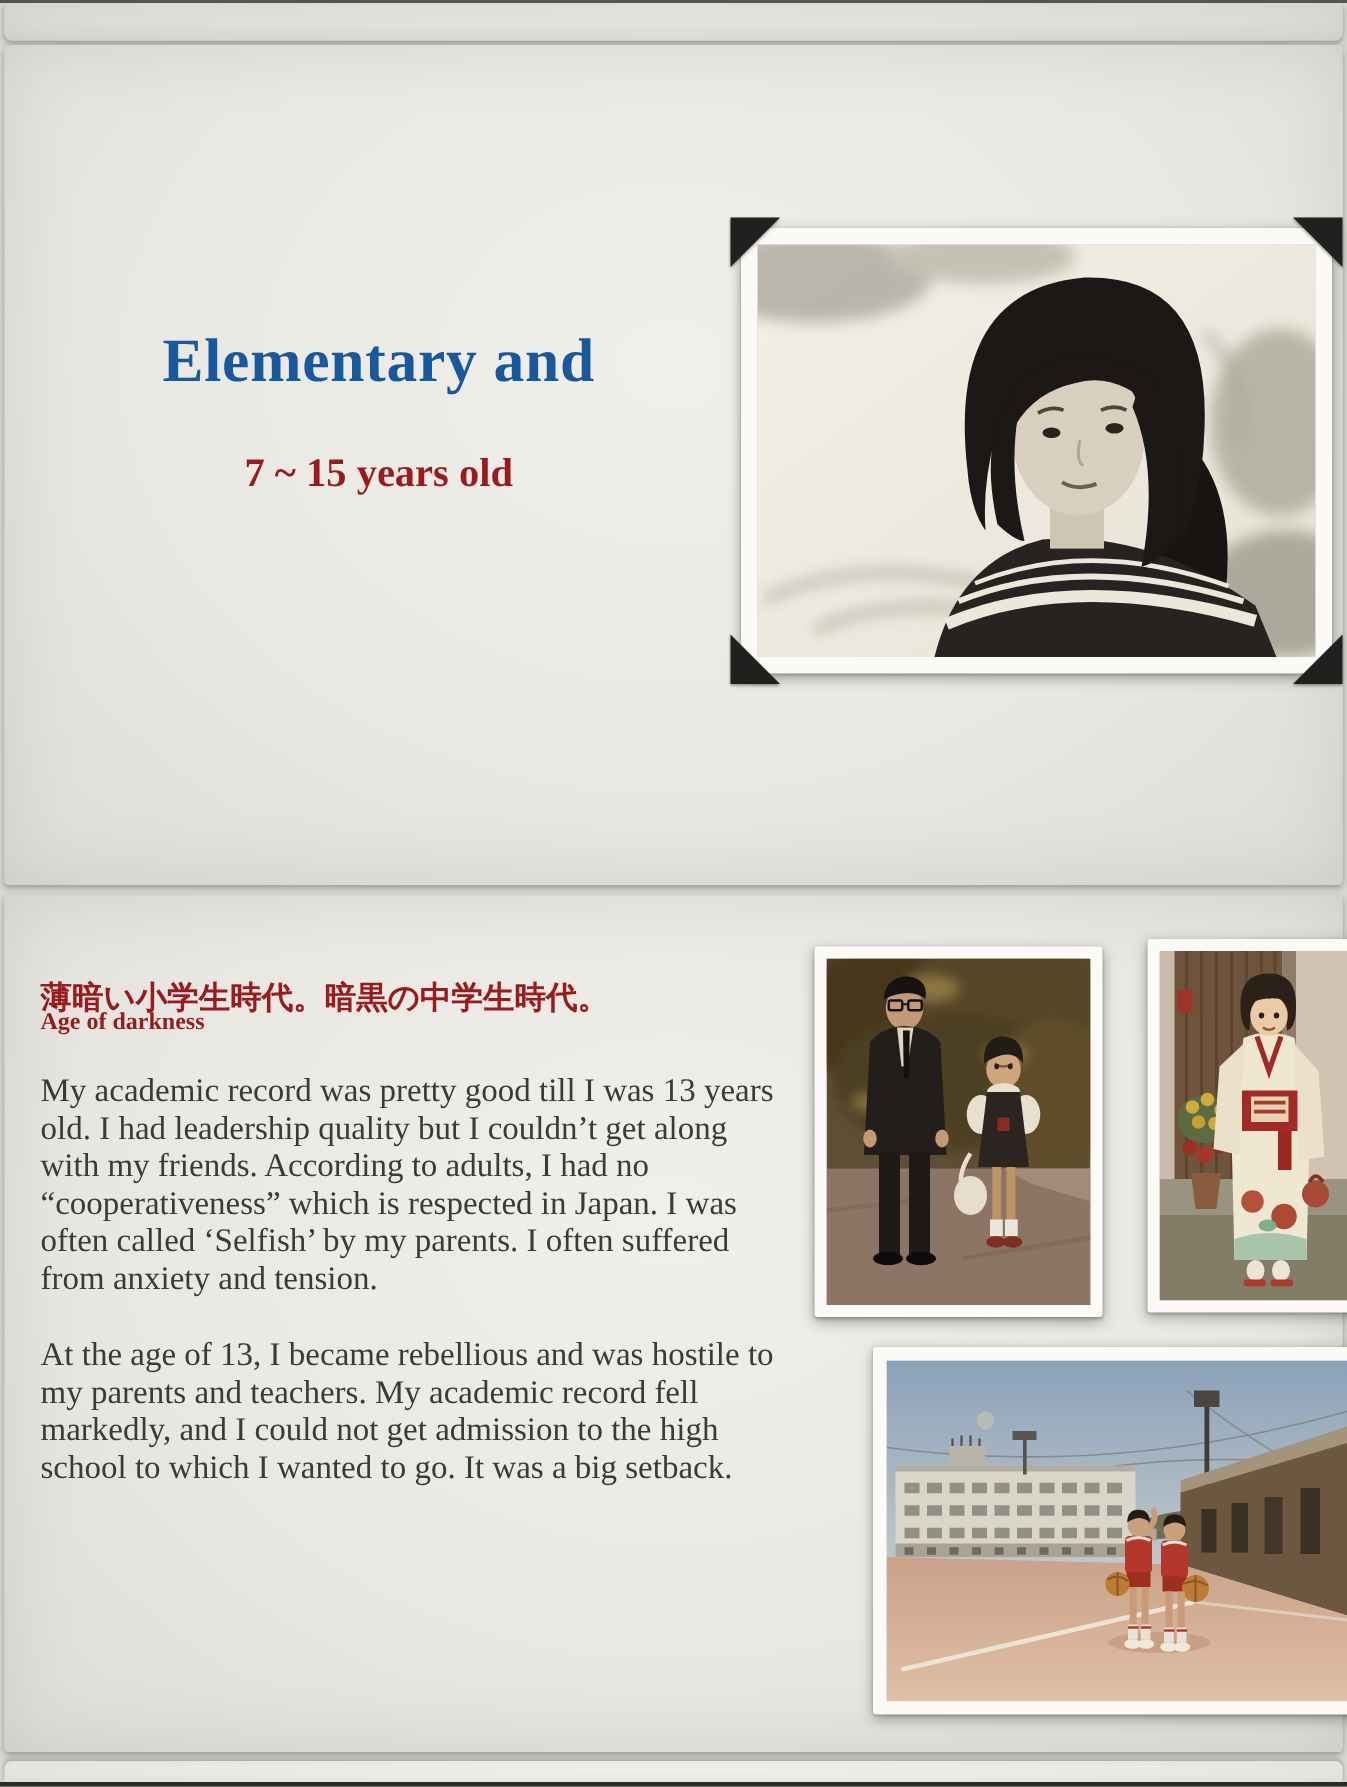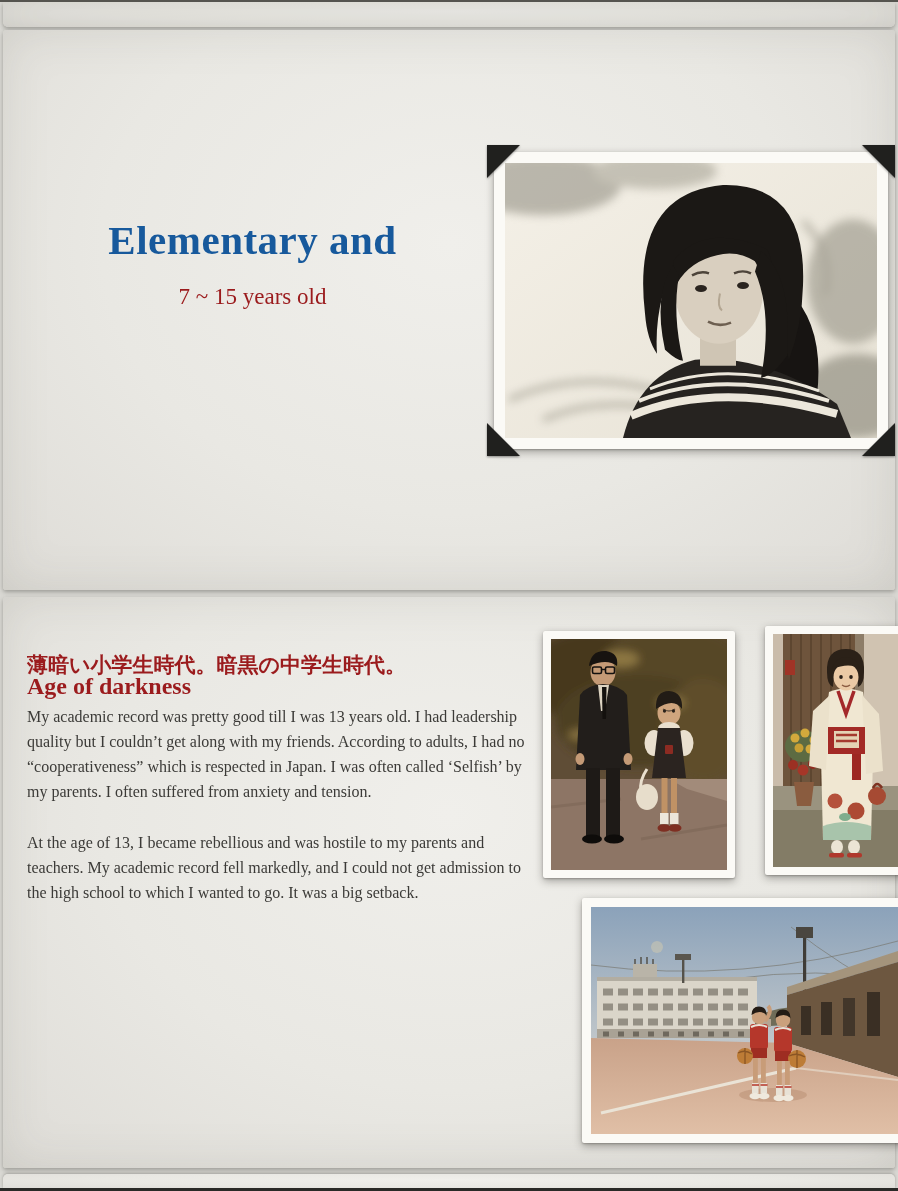--- a/index.html
+++ b/index.html
@@ -24,21 +24,21 @@
   .slide-two{top:595px;height:571px}
   .slide-next{top:1172px;height:15px;border-radius:5px 5px 0 0;box-shadow:0 -1px 3px rgba(40,40,35,.3)}
 
   
   .title-block{position:absolute;left:37px;top:182px;width:425px;text-align:center}
   .title-line{
     font-size:41px;font-weight:bold;line-height:56px;
     color:var(--title-blue);letter-spacing:.5px;
   }
   .subtitle{
-    margin-top:16px;font-size:23px;font-weight:normal;color:var(--accent-red);
+    margin-top:32px;font-size:27px;font-weight:bold;color:var(--accent-red);
   }
   .photo-frame{
     position:absolute;background:var(--photo-frame);
     box-shadow:0 3px 9px rgba(50,48,42,.4), 0 1px 2px rgba(50,48,42,.3);
     border-radius:2px;
   }
   .photo-frame .inner{position:absolute;overflow:hidden;background:#ccc}
   .photo-frame svg{display:block;width:100%;height:100%}
 
   .portrait{left:491px;top:122px;width:394px;height:297px}
@@ -51,25 +51,25 @@
 
   
   .heading-jp{
     position:absolute;left:24px;top:30px;width:520px;
     font-size:21px;font-weight:bold;color:var(--accent-red);
     font-family:"Liberation Serif", serif;
     margin-top:24px;
   }
   .heading-en{
     position:absolute;left:24px;top:76px;
-    font-size:24px;font-weight:bold;color:var(--accent-red);
+    font-size:16px;font-weight:bold;color:var(--accent-red);
   }
   .body-col{
-    position:absolute;left:24px;top:107px;width:502px;
-    font-size:16px;line-height:25px;color:var(--body-text);
+    position:absolute;left:24px;top:117px;width:502px;
+    font-size:22px;line-height:25px;color:var(--body-text);
   }
   .body-col p{margin:0 0 26px 0}
 
   .photo-a{left:540px;top:34px;width:192px;height:247px}
   .photo-a .inner{inset:8px}
   .photo-b{left:762px;top:29px;width:143px;height:249px}
   .photo-b .inner{inset:8px}
   .photo-c{left:579px;top:301px;width:325px;height:245px}
   .photo-c .inner{inset:9px}
 </style>

